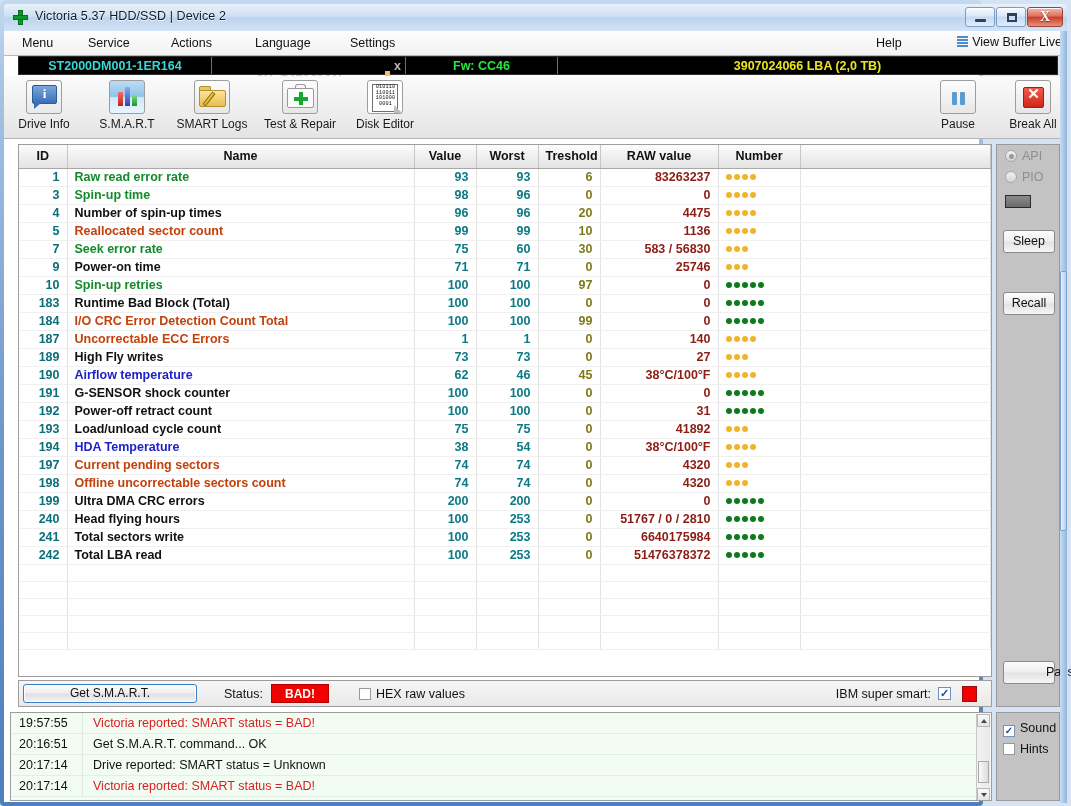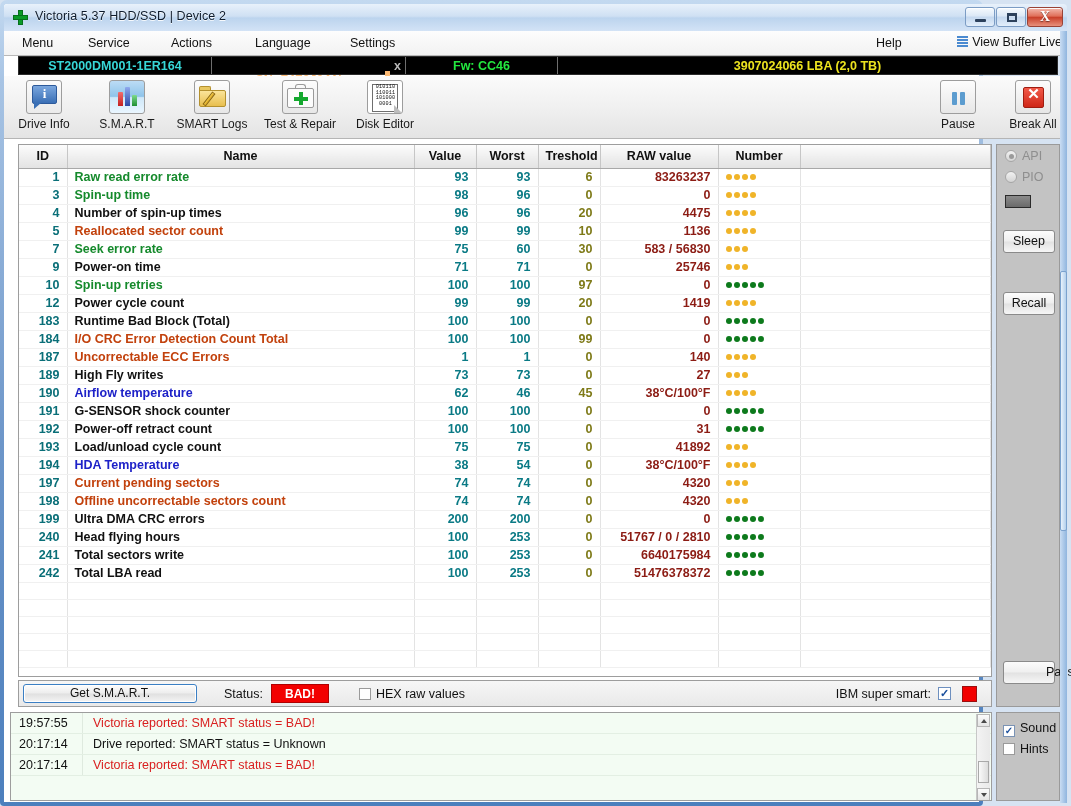--- a/index.html
+++ b/index.html
@@ -465,30 +465,20 @@
             <td class="c-id">10</td>
             <td class="c-name nm-green">Spin-up retries</td>
             <td class="c-val">100</td>
             <td class="c-worst">100</td>
             <td class="c-thr">97</td>
             <td class="c-raw ">0</td>
             <td class="c-health"><span class="dots"><span class="dot dot-g"></span><span class="dot dot-g"></span><span class="dot dot-g"></span><span class="dot dot-g"></span><span class="dot dot-g"></span></span></td>
             <td class="c-pad"></td>
           </tr>
           <tr>
-            <td class="c-id">12</td>
-            <td class="c-name nm-black">Power cycle count</td>
-            <td class="c-val">99</td>
-            <td class="c-worst">99</td>
-            <td class="c-thr">20</td>
-            <td class="c-raw ">1419</td>
-            <td class="c-health"><span class="dots"><span class="dot dot-o"></span><span class="dot dot-o"></span><span class="dot dot-o"></span><span class="dot dot-o"></span></span></td>
-            <td class="c-pad"></td>
-          </tr>
-          <tr>
             <td class="c-id">183</td>
             <td class="c-name nm-black">Runtime Bad Block (Total)</td>
             <td class="c-val">100</td>
             <td class="c-worst">100</td>
             <td class="c-thr">0</td>
             <td class="c-raw ">0</td>
             <td class="c-health"><span class="dots"><span class="dot dot-g"></span><span class="dot dot-g"></span><span class="dot dot-g"></span><span class="dot dot-g"></span><span class="dot dot-g"></span></span></td>
             <td class="c-pad"></td>
           </tr>
           <tr>
@@ -696,20 +686,24 @@
     <div id="ibm-led"></div>
   </div>
 
   <div id="logwrap">
     <div id="log-list">
         <div class="log-row">
           <span class="log-time">19:57:55</span>
           <span class="log-msg log-red">Victoria reported: SMART status = BAD!</span>
         </div>
         <div class="log-row">
+          <span class="log-time">20:16:51</span>
+          <span class="log-msg log-black">Get S.M.A.R.T. command... OK</span>
+        </div>
+        <div class="log-row">
           <span class="log-time">20:17:14</span>
           <span class="log-msg log-black">Drive reported: SMART status = Unknown</span>
         </div>
         <div class="log-row">
           <span class="log-time">20:17:14</span>
           <span class="log-msg log-red">Victoria reported: SMART status = BAD!</span>
         </div>
       </div>
     <div id="logscroll">
       <div class="arrow up"></div>

